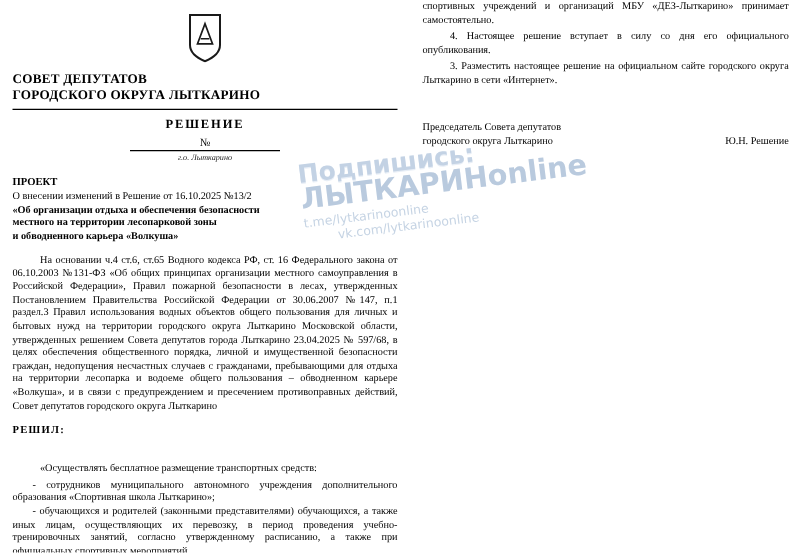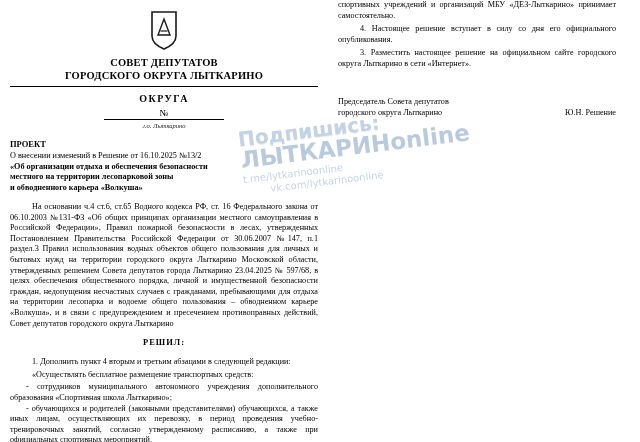--- a/index.html
+++ b/index.html
@@ -25,39 +25,38 @@
   .col {
     position: relative;
     box-sizing: border-box;
   }
   .col-left {
     width: 330px;
     padding: 8px 12px 0 10px;
   }
   .col-right {
     width: 310px;
-    padding: 0 24px 0 8px;
+    padding: 0 9px 0 8px;
   }
   
   .emblem-wrap {
     text-align: center;
     margin-top: 2px;
     margin-bottom: 2px;
   }
   .emblem {
     display: inline-block;
     width: 30px;
     height: 40px;
     position: relative;
   }
   .emblem svg { display: block; }
 
   
   .org-title {
-    text-align: center;
     font-weight: bold;
     font-size: 10.5px;
     letter-spacing: 0.2px;
     line-height: 13px;
     margin-top: 1px;
   }
   .hr-main {
     border: none;
     border-top: 1px solid #000;
     margin: 4px 0 6px 0;
@@ -104,25 +103,25 @@
     line-height: 10.5px;
   }
   .body-par {
     font-size: 8.2px;
     line-height: 10.6px;
     text-align: justify;
     text-indent: 22px;
     margin-top: 9px;
   }
   .reshil {
-    text-align: center;
+    text-align: left;
     font-weight: bold;
     font-size: 8.5px;
     letter-spacing: 1px;
-    margin: 8px 0 10px 0;
+    margin: 8px 0 22px 0;
   }
   .item {
     font-size: 8.2px;
     line-height: 10.6px;
     text-align: justify;
     text-indent: 22px;
     margin-bottom: 2px;
   }
   .dash {
     font-size: 8.2px;
@@ -215,40 +214,39 @@
       </span>
     </div>
 
     <div class="org-title">
       <div>СОВЕТ ДЕПУТАТОВ</div>
       <div>ГОРОДСКОГО ОКРУГА ЛЫТКАРИНО</div>
     </div>
 
     <hr class="hr-main">
 
-    <div class="doc-type">ОКРУГА</div>
+    <div class="doc-type">РЕШЕНИЕ</div>
 
     <div class="num-line">№</div>
     <div class="num-rule"></div>
     <div class="city-line">г.о. Лыткарино</div>
 
     <div class="proekt">ПРОЕКТ</div>
 
     <div class="subj">
       <div>О внесении изменений в Решение от 16.10.2025 №13/2</div>
       <div class="quoted-title">«Об организации отдыха и обеспечения безопасности</div>
       <div class="quoted-title">местного на территории лесопарковой зоны</div>
       <div class="quoted-title">и обводненного карьера «Волкуша»</div>
     </div>
 
     <div class="body-par">На основании ч.4 ст.6, ст.65 Водного кодекса РФ, ст. 16 Федерального закона от 06.10.2003 №131-ФЗ «Об общих принципах организации местного самоуправления в Российской Федерации», Правил пожарной безопасности в лесах, утвержденных Постановлением Правительства Российской Федерации от 30.06.2007 №147, п.1 раздел.3 Правил использования водных объектов общего пользования для личных и бытовых нужд на территории городского округа Лыткарино Московской области, утвержденных решением Совета депутатов города Лыткарино 23.04.2025 № 597/68, в целях обеспечения общественного порядка, личной и имущественной безопасности граждан, недопущения несчастных случаев с гражданами, пребывающими для отдыха на территории лесопарка и водоеме общего пользования – обводненном карьере «Волкуша», и в связи с предупреждением и пресечением противоправных действий, Совет депутатов городского округа Лыткарино</div>
 
     <div class="reshil">РЕШИЛ:</div>
 
-    <div class="item">1. Дополнить пункт 4 вторым и третьим абзацами в следующей редакции:</div>
     <div class="item">«Осуществлять бесплатное размещение транспортных средств:</div>
     <div class="dash">- сотрудников муниципального автономного учреждения дополнительного образования «Спортивная школа Лыткарино»;</div>
     <div class="dash">- обучающихся и родителей (законными представителями) обучающихся, а также иных лицам, осуществляющих их перевозку, в период проведения учебно-тренировочных занятий, согласно утвержденному расписанию, а также при официальных спортивных мероприятий.</div>
     <div class="item">Принятие решения о бесплатном размещении транспортных средств обучающихся и лиц, осуществляющих перевозку обучающихся, иных спортивных учреждений и организаций МБУ «ДЕЗ-Лыткарино» принимает самостоятельно.</div>
   </div>
 
   <div class="col col-right">
     <div class="r-par">спортивных учреждений и организаций МБУ «ДЕЗ-Лыткарино» принимает самостоятельно.</div>
 
     <div class="r-num">4. Настоящее решение вступает в силу со дня его официального опубликования.</div>

